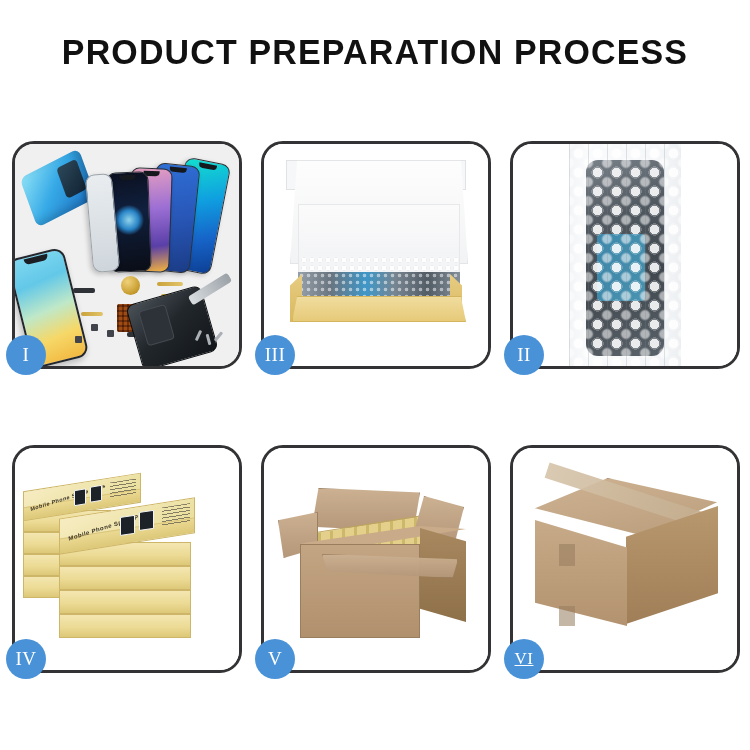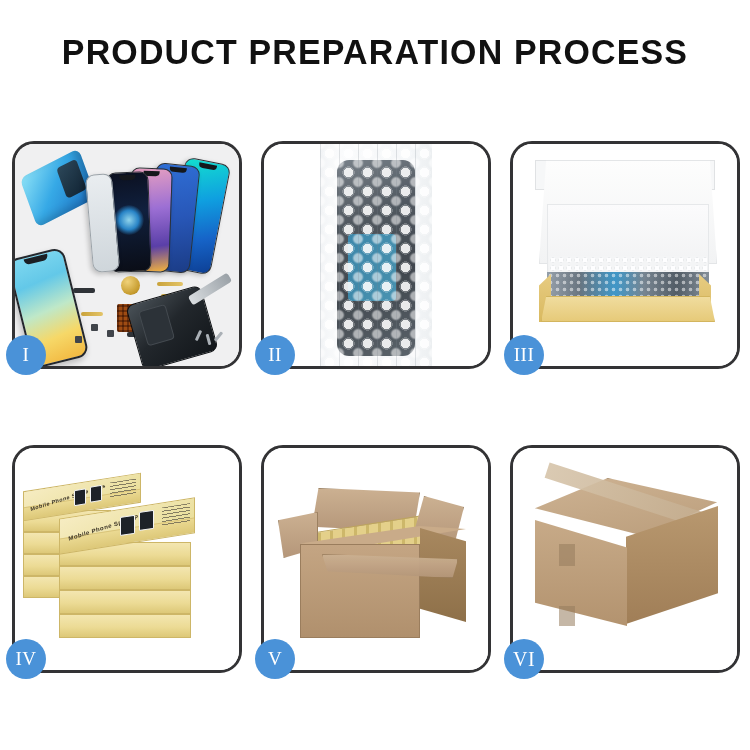--- a/index.html
+++ b/index.html
@@ -64,21 +64,21 @@
     width: 40px; height: 40px;
     border-radius: 50%;
     background: #4a92d8;
     color: #ffffff;
     display: flex; align-items: center; justify-content: center;
     font-family: "Liberation Serif", serif;
     font-size: 19px;
     letter-spacing: 0.5px;
     z-index: 6;
   }
-  .badge.six { font-size: 20px; }
+  .badge.six { font-size: 17px; text-decoration: underline; }
 
   
   .p1 { background: #f0f0f1; }
   .p1 .adh {
     position: absolute; left: 10px; top: 18px;
     width: 66px; height: 52px;
     background: linear-gradient(135deg,#8fe3f7 0%,#36a9e6 45%,#1b6fc4 100%);
     border-radius: 7px;
     transform: rotate(-27deg) skewX(-7deg);
     box-shadow: inset -6px -4px 8px rgba(0,0,0,.18);
@@ -382,45 +382,45 @@
         <div class="screws">
           <i style="left:0;  top:0; transform:rotate(25deg);"></i>
           <i style="left:10px;top:4px;transform:rotate(-15deg);"></i>
           <i style="left:20px;top:1px;transform:rotate(40deg);"></i>
         </div>
       </div>
       <div class="badge">I</div>
     </div>
 
     <div class="panel">
-      <div class="panel-inner p2">
-        <div class="wrapbag"></div>
-        <div class="item"></div>
-        <div class="bubbles"></div>
-        <div class="bubbleline"></div>
-      </div>
-      <div class="badge">II</div>
-    </div>
-
-    <div class="panel">
       <div class="panel-inner p3">
         <div class="lidtab-l"></div>
         <div class="lidtab-r"></div>
         <div class="lidback"></div>
         <div class="interior"></div>
         <div class="foam"></div>
         <div class="content"></div>
         <div class="boxside-l"></div>
         <div class="boxside-r"></div>
         <div class="boxfront"></div>
       </div>
       <div class="badge">III</div>
     </div>
 
     <div class="panel">
+      <div class="panel-inner p2">
+        <div class="wrapbag"></div>
+        <div class="item"></div>
+        <div class="bubbles"></div>
+        <div class="bubbleline"></div>
+      </div>
+      <div class="badge">II</div>
+    </div>
+
+    <div class="panel">
       <div class="panel-inner">
         <div class="stack">
 
           <div class="sbox" style="left:2px;  top:112px; width:88px; height:22px;"></div>
           <div class="sbox" style="left:2px;  top:90px;  width:88px; height:22px;"></div>
           <div class="sbox" style="left:2px;  top:68px;  width:88px; height:22px;"></div>
           <div class="sbox" style="left:2px;  top:46px;  width:88px; height:22px;"></div>
 
           <div class="sbox" style="left:2px; top:18px; width:118px; height:30px; transform:skewY(-9deg);">
             <div class="top"></div>

